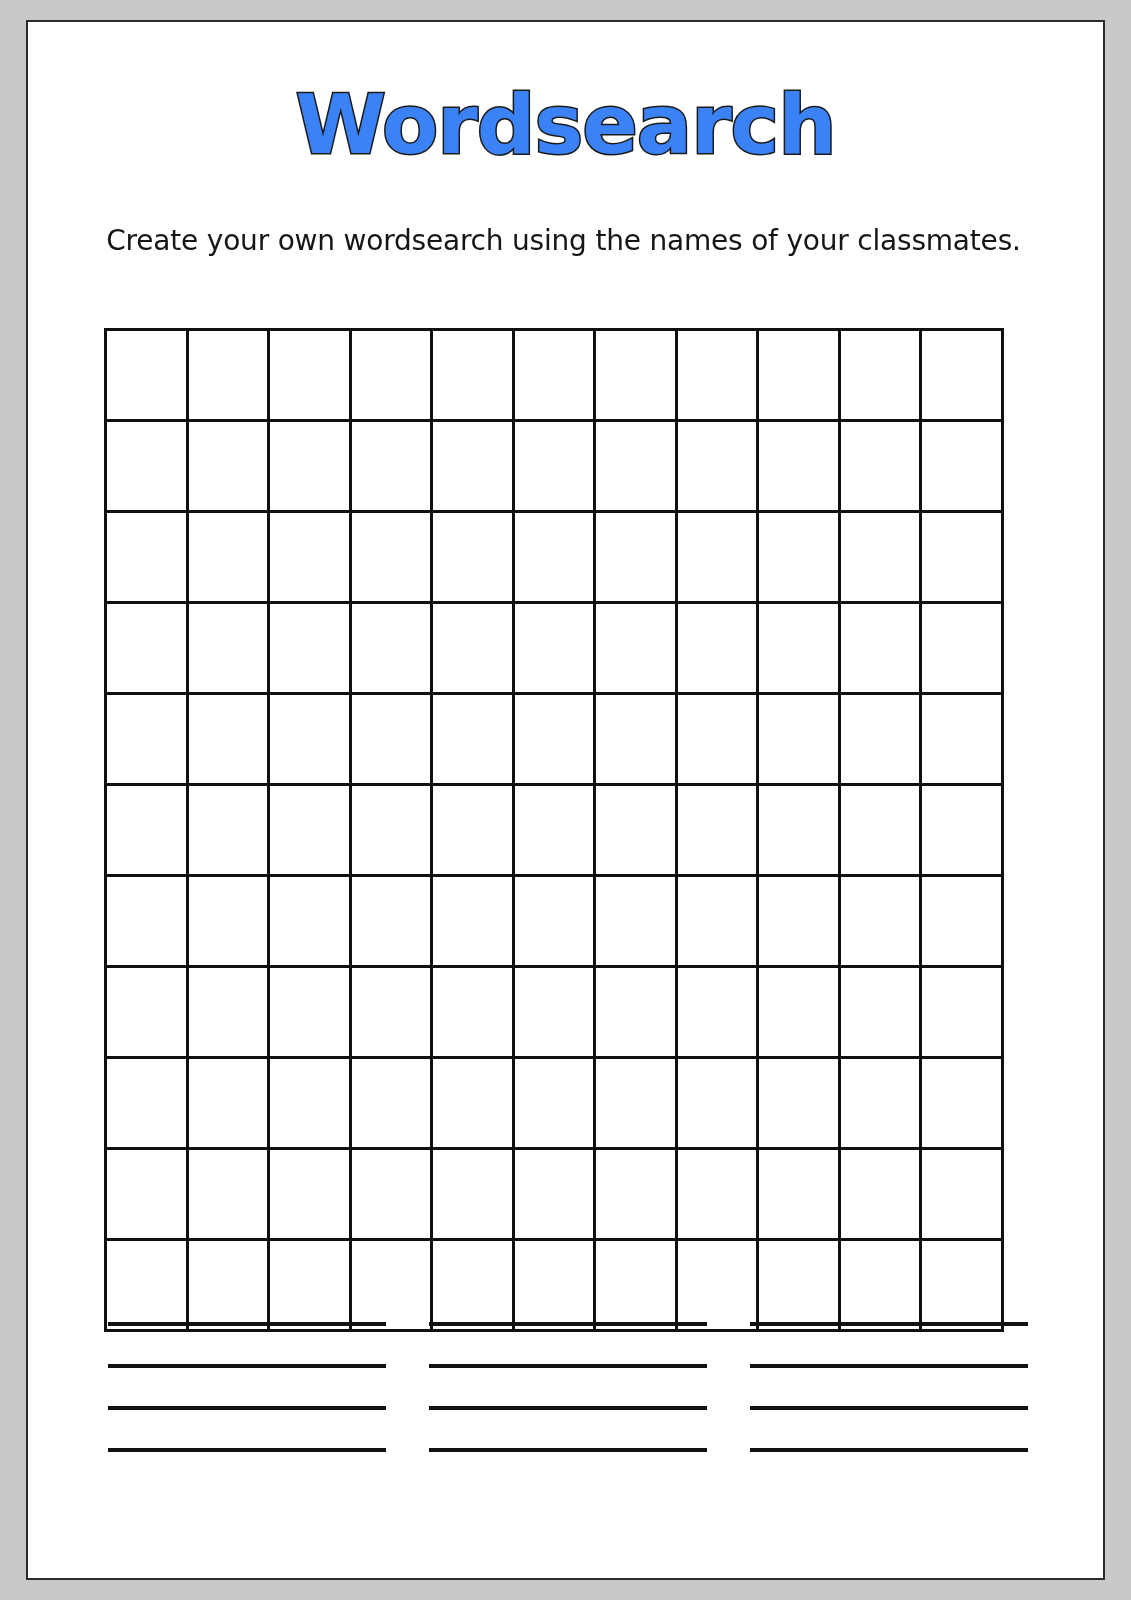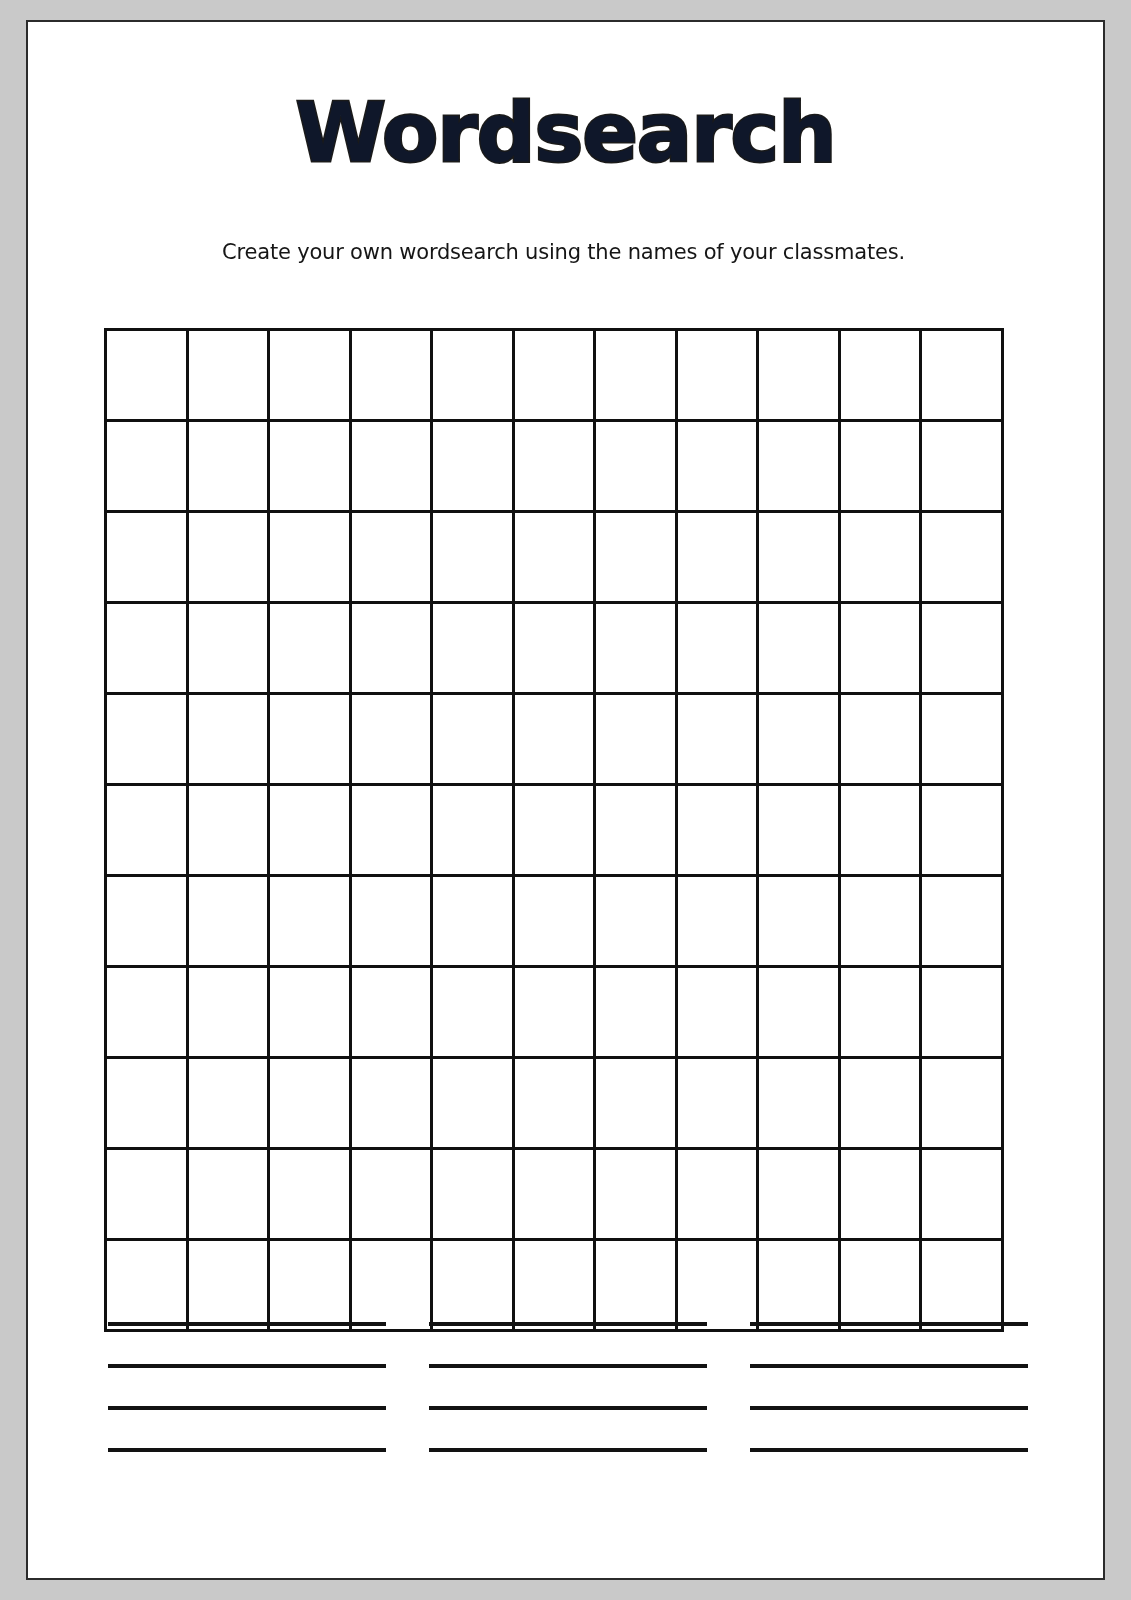--- a/index.html
+++ b/index.html
@@ -19,39 +19,39 @@
     left: 26px;
     top: 20px;
     width: 1079px;
     height: 1560px;
     background: #ffffff;
     border: 2px solid #2b2b2b;
     box-sizing: border-box;
   }
 
   .title {
-    margin: 8px;
+    margin: 0;
     padding-top: 62px;
     text-align: center;
     font-family: "DejaVu Sans", sans-serif;
     font-size: 82px;
     font-weight: 700;
     letter-spacing: -1px;
-    color: #0f172a;
+    color: #3b82f6;
     -webkit-text-stroke: 3px #1a1a1a;
     paint-order: stroke fill;
     line-height: 1;
   }
 
   .instruction {
     margin: 0;
     padding: 58px 40px 0 36px;
     text-align: center;
     font-family: "DejaVu Sans", sans-serif;
-    font-size: 21px;
+    font-size: 28px;
     font-weight: 400;
     color: #161616;
     letter-spacing: -0.2px;
   }
 
   .grid-wrap {
     position: absolute;
     left: 76px;
     top: 306px;
     width: 900px;

